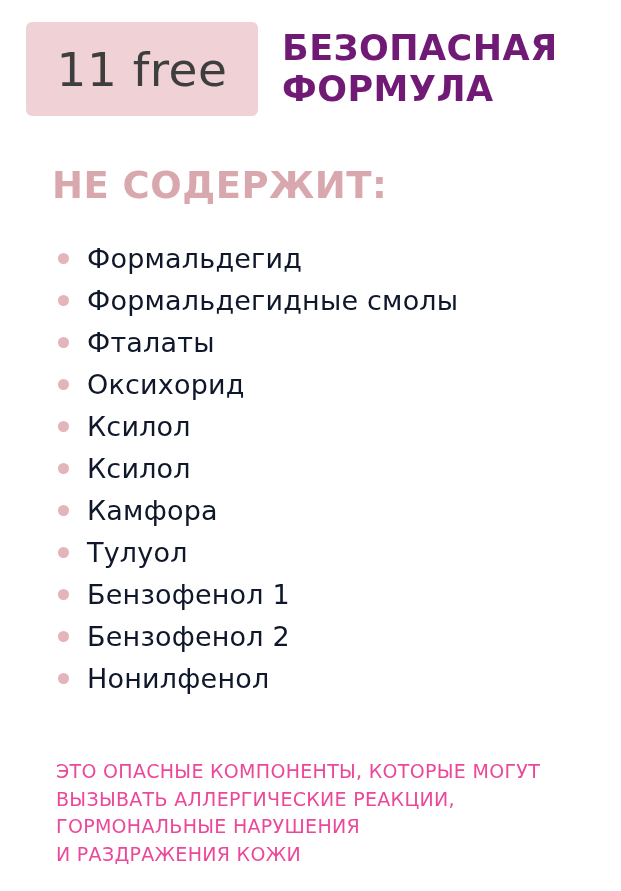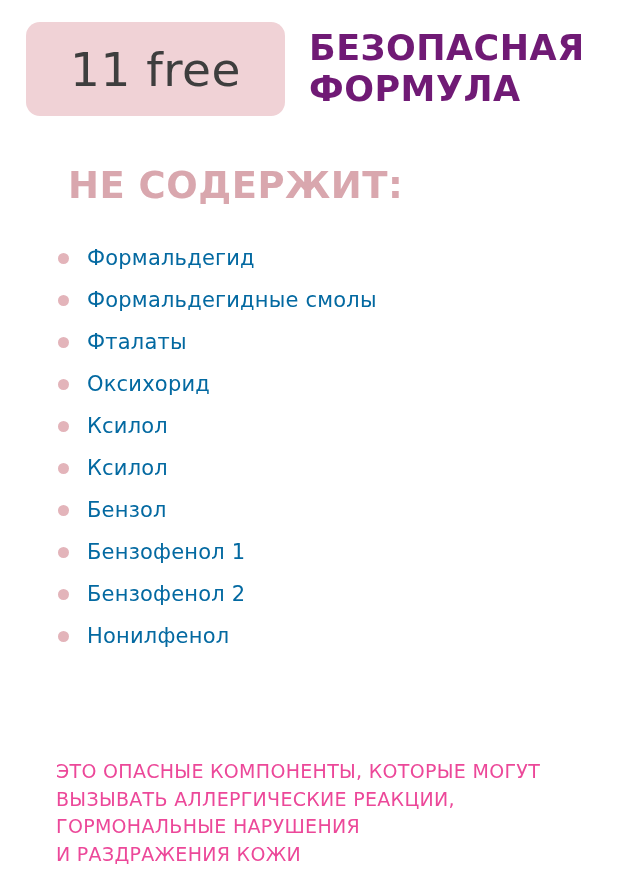--- a/index.html
+++ b/index.html
@@ -24,22 +24,22 @@
 
   
   .header {
     display: flex;
     align-items: center;
     padding-top: 22px;
     padding-left: 2px;
   }
   .badge {
     background: #f0d2d6;
-    border-radius: 14px;
-    width: 259px;
+    border-radius: 6px;
+    width: 232px;
     height: 94px;
     display: flex;
     align-items: center;
     justify-content: center;
     flex: none;
   }
   .badge-text {
     font-size: 47px;
     letter-spacing: 0.5px;
     color: #3e3e3e;
@@ -53,40 +53,40 @@
     letter-spacing: 0.5px;
     color: #701a75;
     font-weight: 700;
     text-transform: uppercase;
   }
   .header-title .l2 { display: block; }
 
   
   .section-heading {
     margin-top: 48px;
-    margin-left: 44px;
+    margin-left: 28px;
     font-size: 37px;
     font-weight: 700;
     letter-spacing: 0.5px;
     color: #d9a7ae;
     text-transform: uppercase;
   }
 
   
   ul.ingredients {
     list-style: none;
     margin: 30px 0 0 0;
     padding: 0 0 0 34px;
   }
   ul.ingredients li {
     display: flex;
     align-items: center;
     height: 42px;
-    font-size: 21px;
-    color: #0369a1;
+    font-size: 27px;
+    color: #0f172a;
     letter-spacing: 0.2px;
   }
   .dot {
     width: 11px;
     height: 11px;
     border-radius: 50%;
     background: #e3b4ba;
     margin-right: 18px;
     flex: none;
   }
@@ -141,21 +141,25 @@
     <li>
       <span class="dot"></span>
       <span>Ксилол</span>
     </li>
     <li>
       <span class="dot"></span>
       <span>Ксилол</span>
     </li>
     <li>
       <span class="dot"></span>
-      <span>Бензол</span>
+      <span>Камфора</span>
+    </li>
+    <li>
+      <span class="dot"></span>
+      <span>Тулуол</span>
     </li>
     <li>
       <span class="dot"></span>
       <span>Бензофенол 1</span>
     </li>
     <li>
       <span class="dot"></span>
       <span>Бензофенол 2</span>
     </li>
     <li>

